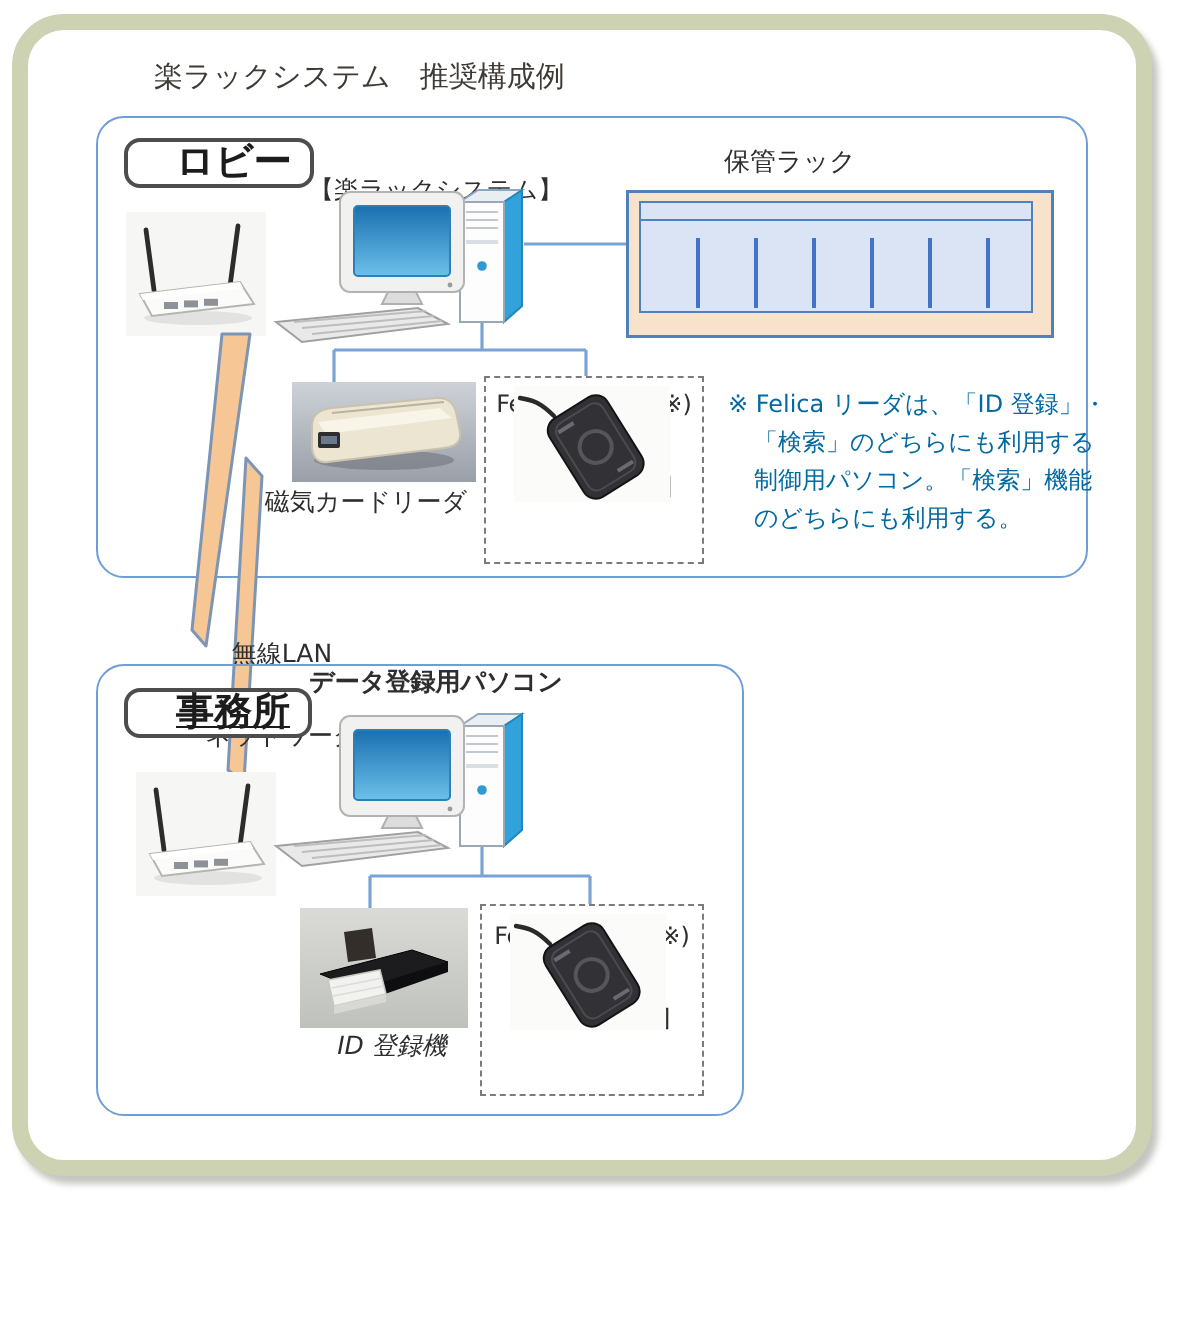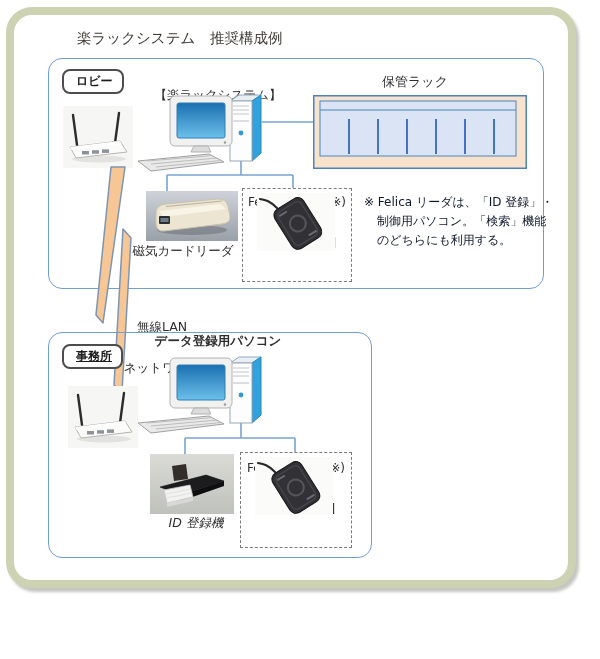--- a/index.html
+++ b/index.html
@@ -27,47 +27,47 @@
     white-space:pre;
     margin-left:20px;
   }
   .section-box{
     border:1.5px solid var(--section-border);border-radius:14px;background:transparent;
   }
   .lobby-box{left:48px;top:58px;width:496px;height:231px;}
   .office-box{left:48px;top:332px;width:324px;height:226px;}
   .area-label{
     border:2px solid #4d4d4d;border-radius:8px;background:#fff;
-    font-size:12px;font-weight:bold;color:#1c1c1c;
-    padding:2px 9px 3px 12px;line-height:16px;
+    font-size:19px;font-weight:bold;color:#1c1c1c;
+    padding:2px 9px 3px 24px;line-height:16px;
   }
   .lobby-area-label{left:62px;top:69px;}
   .office-area-label{left:62px;top:344px;text-decoration:underline;}
   .caption{
     font-size:12.5px;color:#2e2e2e;text-align:center;line-height:14px;white-space:pre;
   }
   .pc-caption-lobby{left:143px;top:60px;width:150px;}
-  .rack-caption{left:365px;top:75px;width:100px;font-size:13px;}
+  .rack-caption{left:345px;top:75px;width:100px;font-size:13px;}
   .card-reader-caption{left:128px;top:244px;width:110px;}
   .pc-caption-office{left:143px;top:334px;width:150px;font-weight:bold;}
   .id-caption{left:144px;top:516px;width:104px;font-style:italic;}
-  .network-caption{left:107px;top:293px;width:110px;line-height:13.5px;}
+  .network-caption{left:86px;top:293px;width:110px;line-height:13.5px;}
   .dashed-box{
     border:1.5px dashed #7b7b7b;background:#fff;
     display:flex;flex-direction:column;align-items:center;justify-content:flex-end;
   }
   .dashed-box-lobby{left:242px;top:188px;width:110px;height:94px;}
   .dashed-box-office{left:240px;top:452px;width:112px;height:96px;}
   .felica-caption{
     font-size:12px;color:#2e2e2e;text-align:center;line-height:13.5px;
     padding-bottom:4px;white-space:pre;
   }
   .felica-img{position:absolute;top:4px;left:14px;}
   .note-block{
-    left:364px;top:193px;width:180px;font-size:12px;line-height:19px;color:#0f172a;
+    left:364px;top:193px;width:180px;font-size:12px;line-height:19px;color:#0369a1;
   }
   .note-line{white-space:pre;padding-left:13px;}
   .note-line.first{padding-left:0;}
   .footer{
     left:20px;top:606px;font-size:15.5px;line-height:25px;color:#101010;white-space:pre;
   }
   svg{display:block;}
 </style>
 </head>
 <body>
@@ -180,20 +180,21 @@
     </g>
   </svg>
   <div class="felica-caption">
     <div>Felica リーダ (※)</div>
     <div>[ オプション ]</div>
   </div>
 </div>
 
 <div class="abs note-block">
   <div class="note-line first">※ Felica リーダは、「ID 登録」・</div>
+  <div class="note-line">「検索」のどちらにも利用する</div>
   <div class="note-line">制御用パソコン。「検索」機能</div>
   <div class="note-line">のどちらにも利用する。</div>
 </div>
 
 <svg class="abs" style="left:90px;top:163px;" width="44" height="232" viewBox="0 0 44 232">
   <polygon points="21,4 35,4 13,160 6,152" fill="#f6c795" stroke="#7d95b5" stroke-width="1.5" stroke-linejoin="round"></polygon>
   <polygon points="33,66 41,75 32,228 24,222" fill="#f6c795" stroke="#7d95b5" stroke-width="1.5" stroke-linejoin="round"></polygon>
 </svg>
 <div class="abs caption network-caption">
   <div>無線LAN</div>

